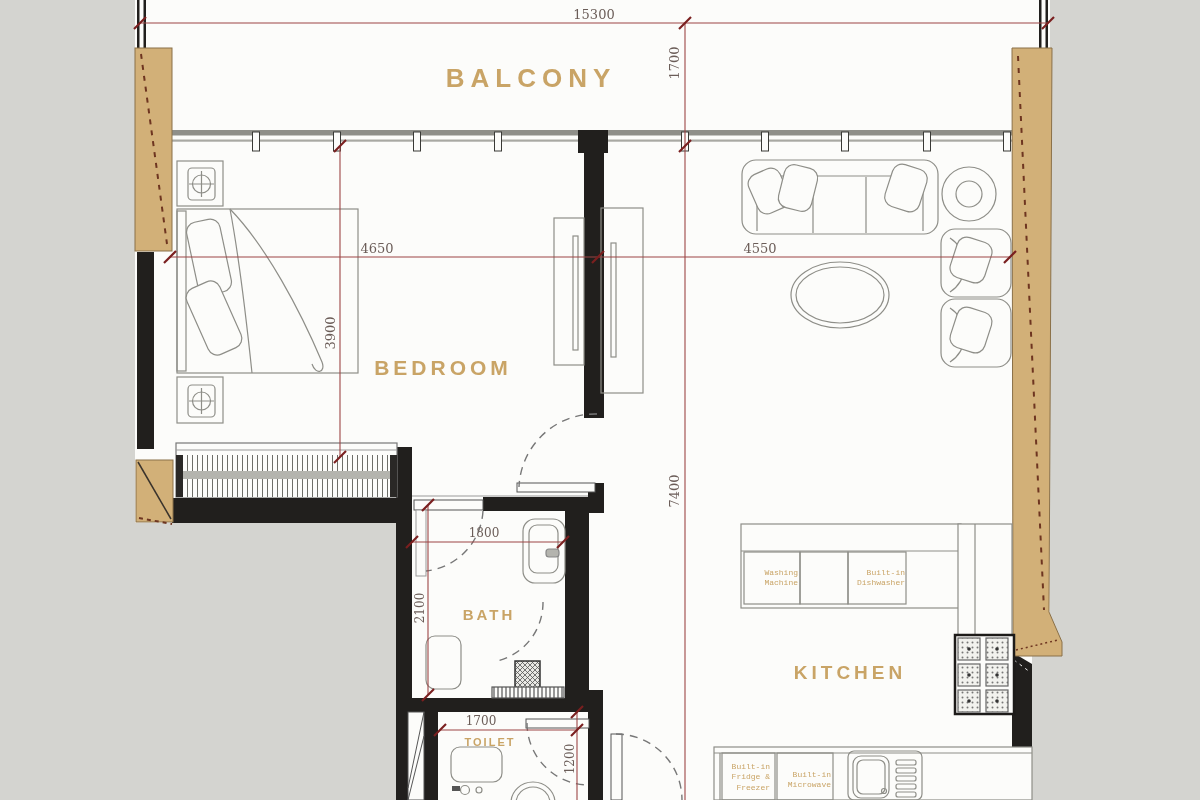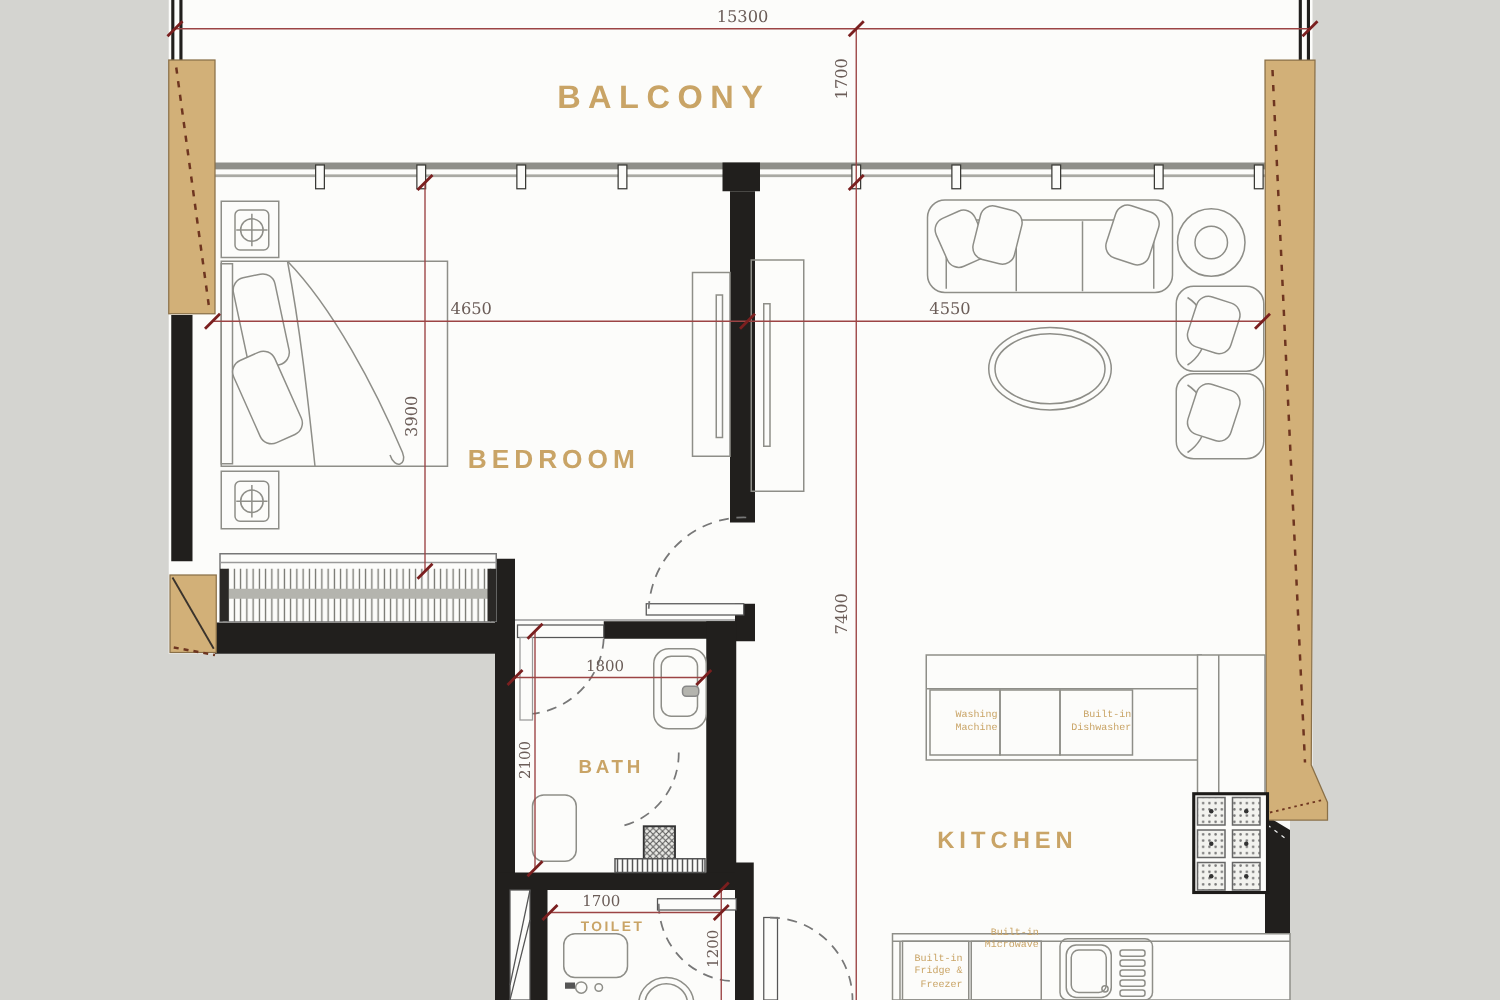--- a/index.html
+++ b/index.html
@@ -298,31 +298,31 @@
           <path d="M571,736 L583,724"></path>
       <path d="M571,718 L583,706"></path>
     </g>
   </g>
 </svg>
 
 <div class="lbl balcony" style="left:531px;top:78px;">BALCONY</div>
 <div class="lbl bedroom" style="left:443px;top:368px;">BEDROOM</div>
 <div class="lbl bath" style="left:489px;top:578px;">BATH</div>
 <div class="lbl toilet" style="left:490px;top:742px;">TOILET</div>
-<div class="lbl kitchen" style="left:806px;top:673px;">KITCHEN</div>
+<div class="lbl kitchen" style="left:850px;top:673px;">KITCHEN</div>
 
 <div class="dim" style="left:594px;top:14px;">15300</div>
 <div class="dim rot" style="left:674px;top:63px;">1700</div>
 <div class="dim" style="left:377px;top:248px;">4650</div>
 <div class="dim rot" style="left:330px;top:333px;">3900</div>
 <div class="dim" style="left:760px;top:248px;">4550</div>
 <div class="dim rot" style="left:674px;top:491px;">7400</div>
 <div class="dim small" style="left:484px;top:533px;">1800</div>
 <div class="dim small rot" style="left:420px;top:608px;">2100</div>
 <div class="dim small" style="left:481px;top:721px;">1700</div>
 <div class="dim small rot" style="left:570px;top:759px;">1200</div>
 
 <div class="appl" style="left:772px;top:578px;width:52px;">Washing Machine</div>
 <div class="appl" style="left:877px;top:578px;width:56px;">Built-in Dishwasher</div>
 <div class="appl" style="left:748px;top:778px;width:44px;">Built-in Fridge &amp; Freezer</div>
-<div class="appl" style="left:805px;top:752px;width:52px;">Built-in Microwave</div>
+<div class="appl" style="left:805px;top:780px;width:52px;">Built-in Microwave</div>
 
 </div>
 
 </body></html>

